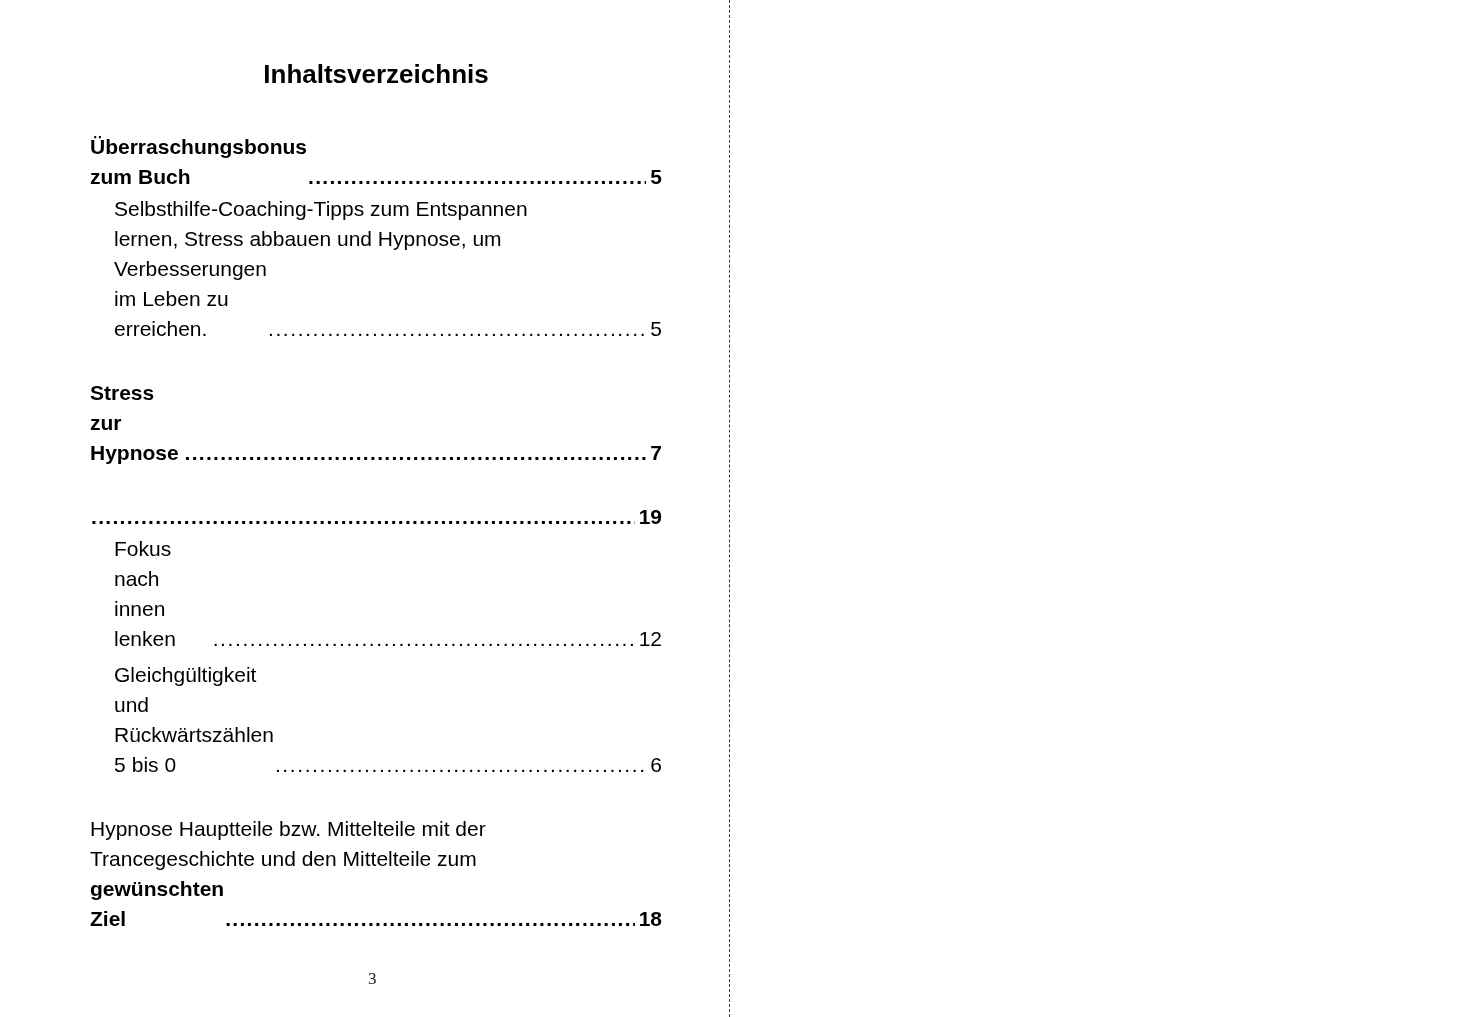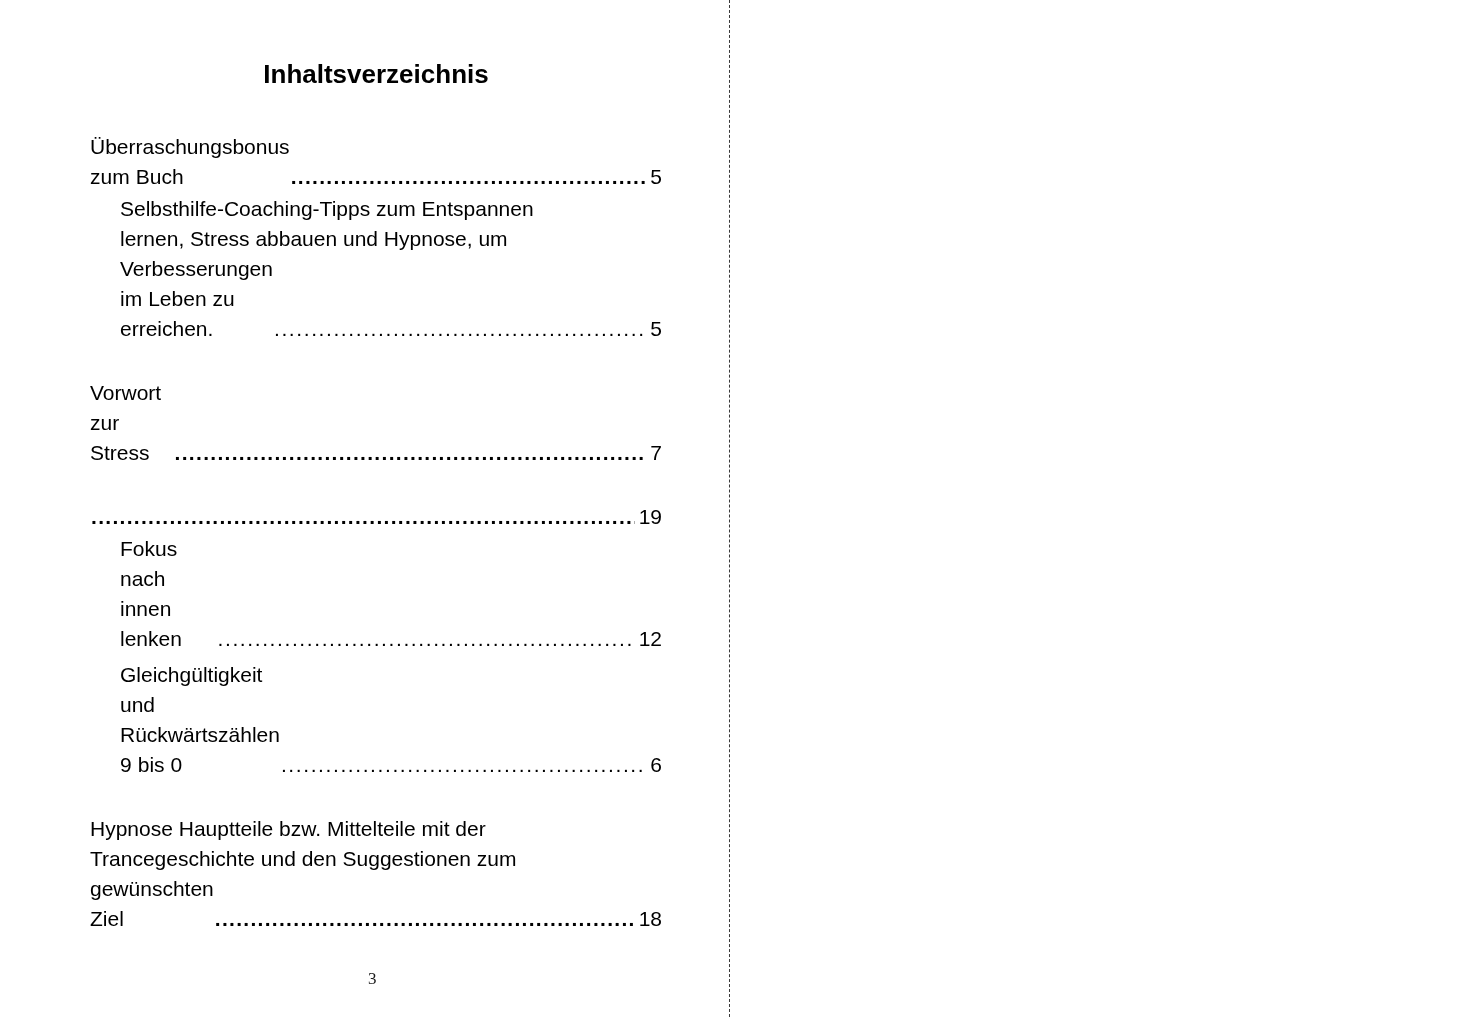--- a/index.html
+++ b/index.html
@@ -98,26 +98,26 @@
     font-size: 21px;
     line-height: 30px;
     text-align: right;
     padding-left: 3px;
     white-space: nowrap;
   }
 
   
   .entry.level-1 { margin-left: 0; }
   .entry.level-1 .entry-text,
-  .entry.level-1 .pageno { font-weight: normal; }
+  .entry.level-1 .pageno { font-weight: bold; }
   .entry.level-1 .leader { font-weight: bold; letter-spacing: 1.3px; }
 
   
   .entry.level-2 {
-    margin-left: 30px;
+    margin-left: 24px;
   }
   .entry.level-2 .entry-text,
   .entry.level-2 .pageno,
   .entry.level-2 .leader { font-weight: normal; }
 
   
   .wrap-lines {
     display: block;
   }
   .wrap-lines .wline {
@@ -161,21 +161,21 @@
             </div>
             <div class="entry-inner">
               <span class="entry-text">Verbesserungen im Leben zu erreichen.</span>
               <span class="leader" aria-hidden="true"></span>
               <span class="pageno">5</span>
             </div>
           </div>
           <div style="height: 34px;"></div>
           <div class="entry level-1">
             <div class="entry-inner">
-              <span class="entry-text">Vorwort zur Stress</span>
+              <span class="entry-text">Stress zur Hypnose</span>
               <span class="leader" aria-hidden="true"></span>
               <span class="pageno">7</span>
             </div>
           </div>
           <div style="height: 34px;"></div>
           <div class="entry level-1">
             <div class="entry-inner">
               <span class="leader" aria-hidden="true"></span>
               <span class="pageno">19</span>
             </div>
@@ -184,30 +184,30 @@
           <div class="entry level-2">
             <div class="entry-inner">
               <span class="entry-text">Fokus nach innen lenken</span>
               <span class="leader" aria-hidden="true"></span>
               <span class="pageno">12</span>
             </div>
           </div>
           <div style="height: 6px;"></div>
           <div class="entry level-2">
             <div class="entry-inner">
-              <span class="entry-text">Gleichgültigkeit und Rückwärtszählen 9 bis 0</span>
+              <span class="entry-text">Gleichgültigkeit und Rückwärtszählen 5 bis 0</span>
               <span class="leader" aria-hidden="true"></span>
               <span class="pageno">6</span>
             </div>
           </div>
           <div style="height: 34px;"></div>
           <div class="entry level-1">
             <div class="wrap-lines">
               <span class="wline">Hypnose Hauptteile bzw. Mittelteile mit der</span>
-              <span class="wline">Trancegeschichte und den Suggestionen zum</span>
+              <span class="wline">Trancegeschichte und den Mittelteile zum</span>
             </div>
             <div class="entry-inner">
               <span class="entry-text">gewünschten Ziel</span>
               <span class="leader" aria-hidden="true"></span>
               <span class="pageno">18</span>
             </div>
           </div>
         </div>
     </div>
 

